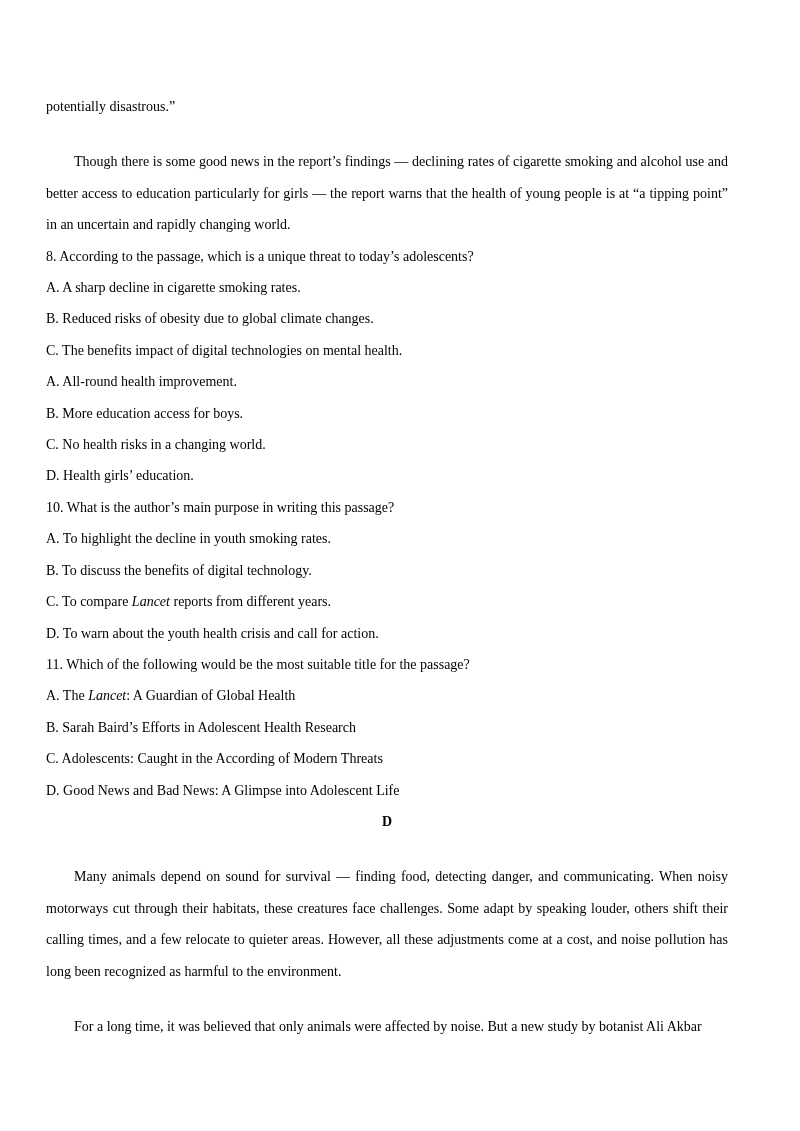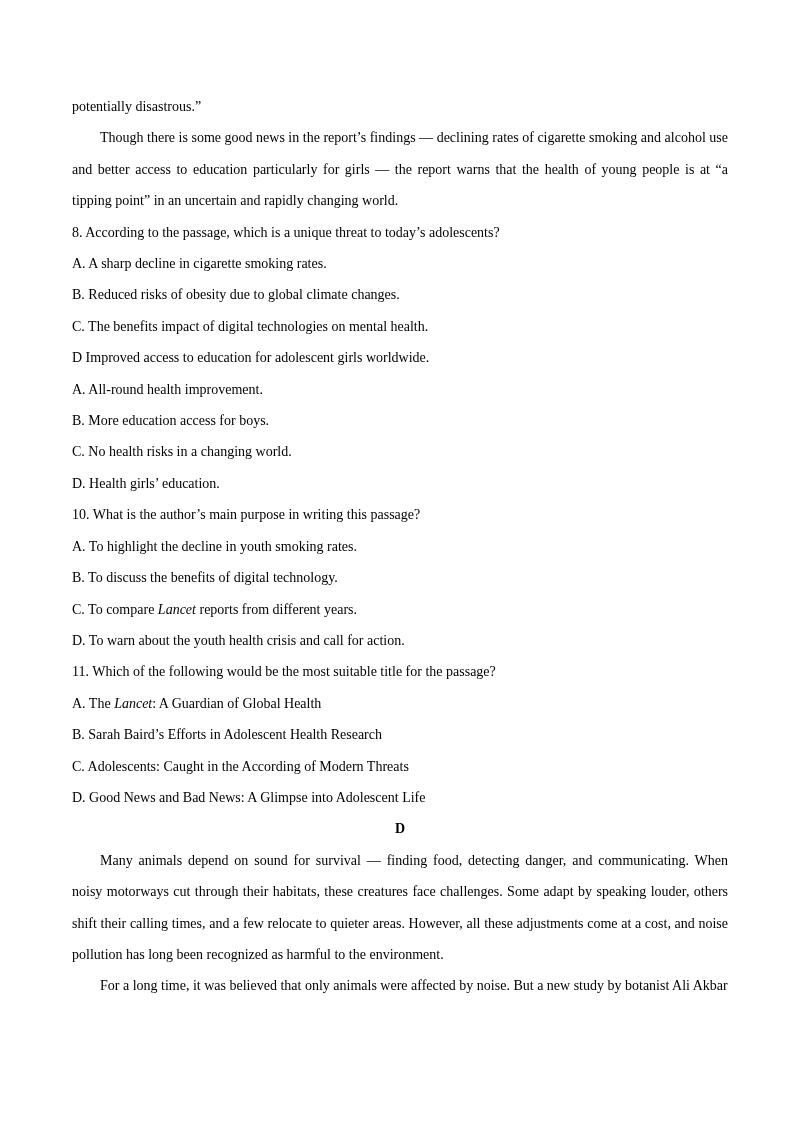--- a/index.html
+++ b/index.html
@@ -9,32 +9,33 @@
   }
   body {
     width: 800px;
     height: 1131px;
     overflow: hidden;
   }
   .page {
     box-sizing: border-box;
     width: 800px;
     height: 1131px;
-    padding: 91px 72px 0 72px;
+    padding: 91px 72px 0 46px;
     font-family: "Liberation Serif", "DejaVu Serif", serif;
     font-size: 14px;
     color: #000000;
     background: #ffffff;
   }
   .line, .para, .section-header {
     margin: 0;
     line-height: 31.4px;
   }
   .para {
     text-align: justify;
+    margin-top: 24px;
   }
   .indent {
     text-indent: 28px;
   }
   .section-header {
     text-align: center;
     font-weight: bold;
   }
   i {
     font-style: italic;
@@ -46,21 +47,20 @@
 <div class="page">
 
   <p class="line">potentially disastrous.”</p>
 
   <p class="para indent">Though there is some good news in the report’s findings — declining rates of cigarette smoking and alcohol use and better access to education particularly for girls — the report warns that the health of young people is at “a tipping point” in an uncertain and rapidly changing world.</p>
 
   <p class="line">8. According to the passage, which is a unique threat to today’s adolescents?</p>
   <p class="line">A. A sharp decline in cigarette smoking rates.</p>
   <p class="line">B. Reduced risks of obesity due to global climate changes.</p>
   <p class="line">C. The benefits impact of digital technologies on mental health.</p>
-  <p class="line">D Improved access to education for adolescent girls worldwide.</p>
 
   <p class="line">A. All-round health improvement.</p>
   <p class="line">B. More education access for boys.</p>
   <p class="line">C. No health risks in a changing world.</p>
   <p class="line">D. Health girls’ education.</p>
 
   <p class="line">10. What is the author’s main purpose in writing this passage?</p>
   <p class="line">A. To highlight the decline in youth smoking rates.</p>
   <p class="line">B. To discuss the benefits of digital technology.</p>
   <p class="line"><span>C. To compare </span><i>Lancet</i><span> reports from different years.</span></p>

